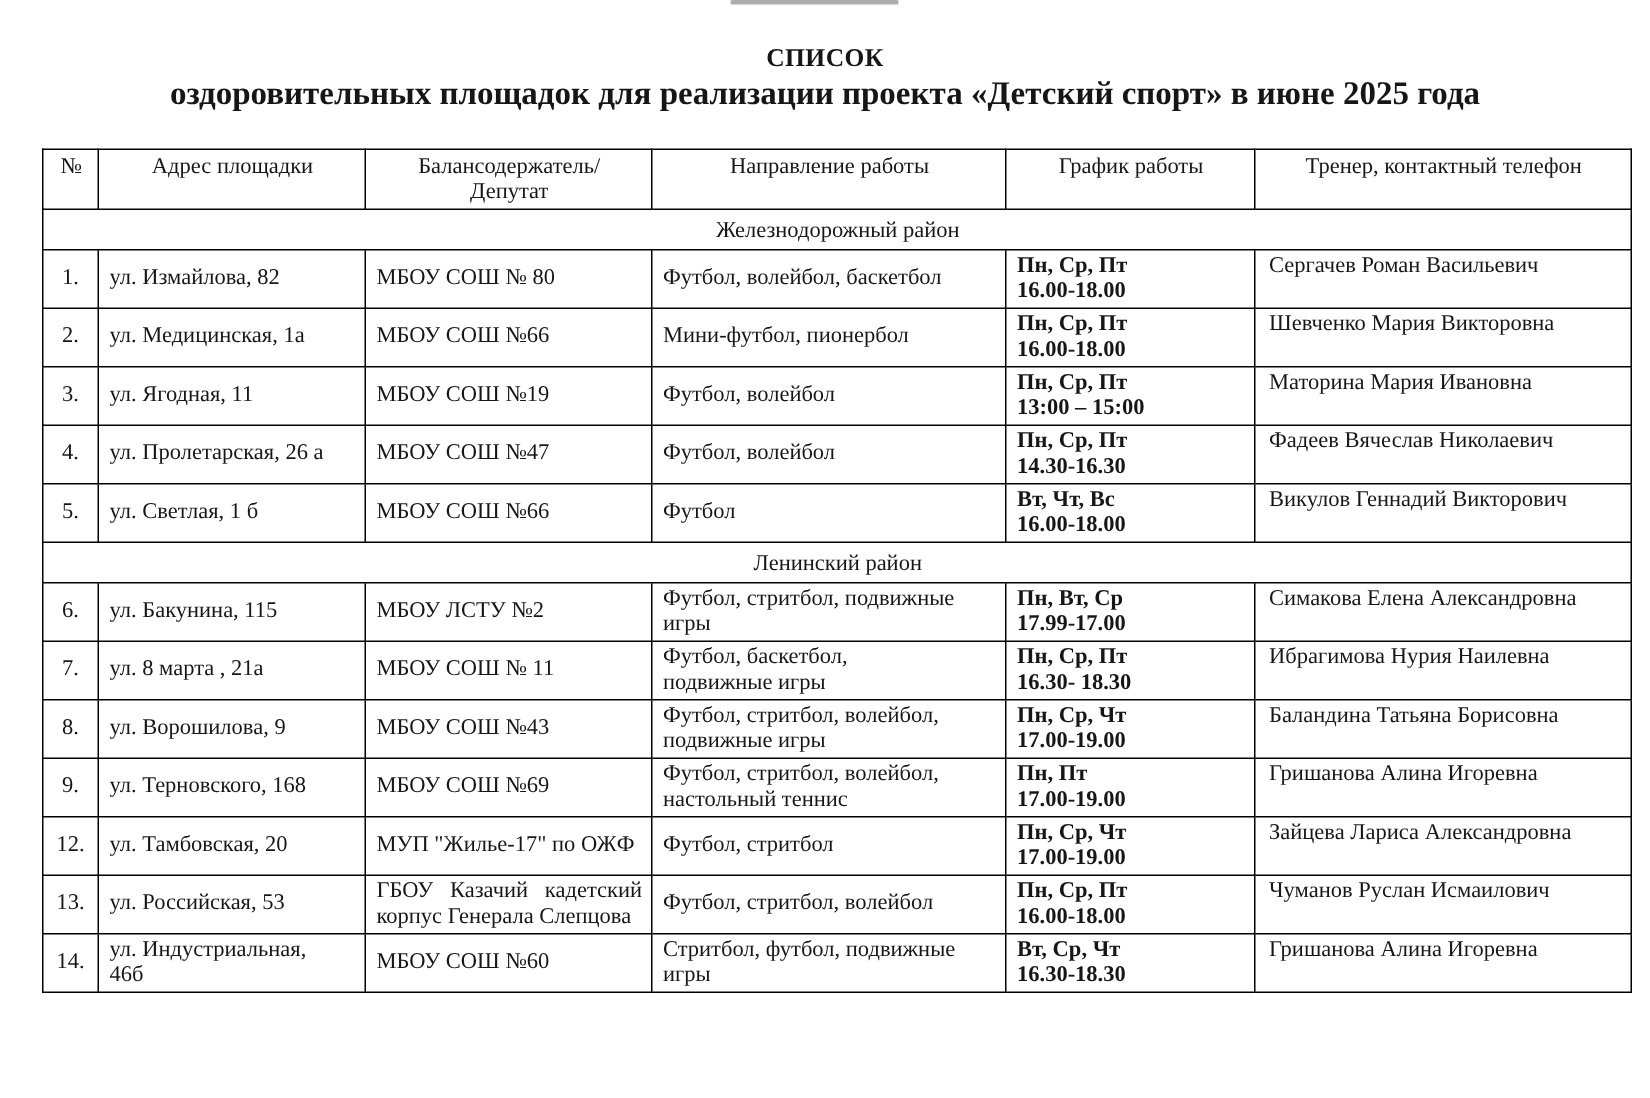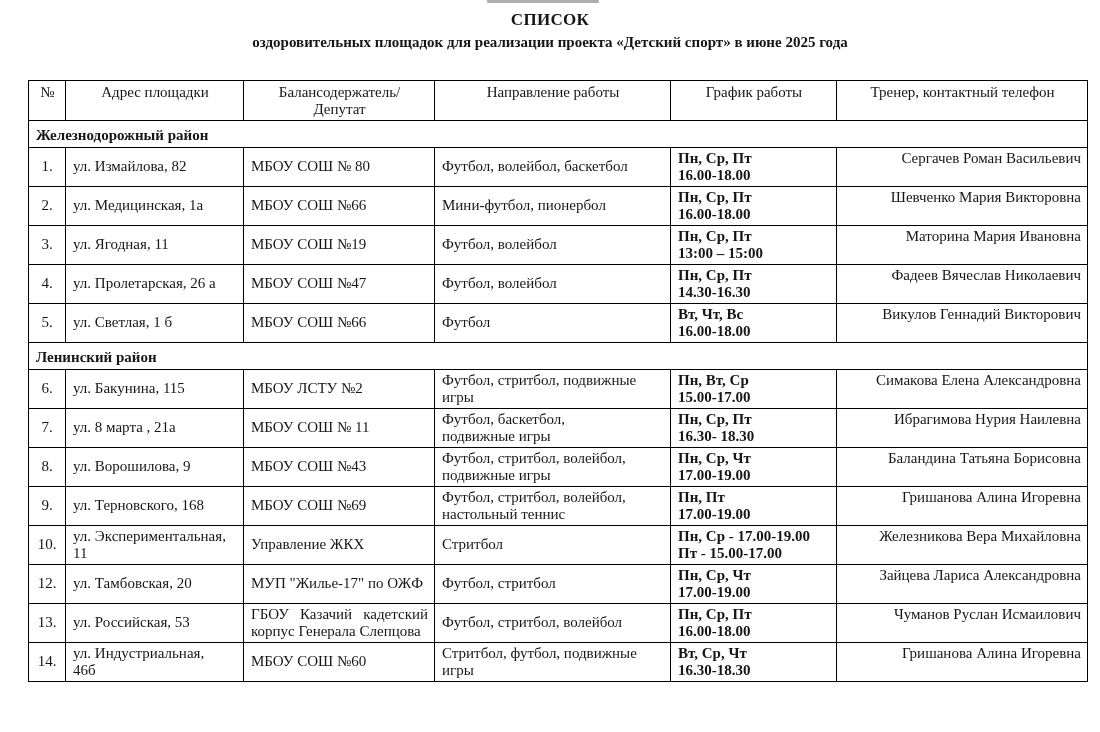--- a/index.html
+++ b/index.html
@@ -27,23 +27,24 @@
   }
   .doc-header {
     padding-top: 9px;
     text-align: center;
   }
   .doc-title {
     font-size: 17px;
     font-weight: bold;
     line-height: 21px;
     letter-spacing: .3px;
+    margin-top: 19px;
   }
   .doc-subtitle {
-    font-size: 15px;
+    font-size: 22px;
     font-weight: bold;
     line-height: 21px;
     margin-top: 2px;
   }
   table.main-table {
     border-collapse: collapse;
     table-layout: fixed;
     margin: 27px 0 0 28px;
     width: 1059px;
     font-size: 15px;
@@ -59,31 +60,31 @@
   .main-table th {
     font-weight: normal;
     text-align: center;
     vertical-align: top;
     padding-top: 3px;
     white-space: pre-line;
   }
   tr.data-row { height: 35px; }
   tr.section-row { height: 27px; }
   tr.section-row td {
-    font-weight: bold;
-    text-align: left;
+    font-weight: normal;
+    text-align: center;
     vertical-align: middle;
     padding-top: 4px;
   }
   td.c-0 { text-align: center; vertical-align: middle; padding-left: 2px; padding-right: 2px; }
   td.c-1 { vertical-align: middle; white-space: pre-line; }
   td.c-2 { vertical-align: middle; text-align: justify; }
   td.c-3 { vertical-align: middle; white-space: pre-line; }
   td.c-4 { vertical-align: top; white-space: pre-line; padding-top: 2px; font-weight: bold; }
-  td.c-5 { vertical-align: top; padding-top: 2px; padding-left: 9px; text-align: right; }
+  td.c-5 { vertical-align: top; padding-top: 2px; padding-left: 9px; }
 </style>
 </head>
 <body>
 
 <div class="artifact"></div>
 
 <div class="doc-header">
   <div class="doc-title">СПИСОК</div>
   <div class="doc-subtitle">оздоровительных площадок для реализации проекта «Детский спорт» в июне 2025 года</div>
 </div>
@@ -160,21 +161,21 @@
       <tr class="section-row">
         <td colspan="6">Ленинский район</td>
       </tr>
       <tr class="data-row">
         <td class="c-0">6.</td>
         <td class="c-1">ул. Бакунина, 115</td>
         <td class="c-2">МБОУ ЛСТУ №2</td>
         <td class="c-3">Футбол, стритбол, подвижные
 игры</td>
         <td class="c-4">Пн, Вт, Ср
-15.00-17.00</td>
+17.99-17.00</td>
         <td class="c-5">Симакова Елена Александровна</td>
       </tr>
       <tr class="data-row">
         <td class="c-0">7.</td>
         <td class="c-1">ул. 8 марта , 21а</td>
         <td class="c-2">МБОУ СОШ № 11</td>
         <td class="c-3">Футбол, баскетбол,
 подвижные игры</td>
         <td class="c-4">Пн, Ср, Пт
 16.30- 18.30</td>
@@ -192,30 +193,20 @@
       </tr>
       <tr class="data-row">
         <td class="c-0">9.</td>
         <td class="c-1">ул. Терновского, 168</td>
         <td class="c-2">МБОУ СОШ №69</td>
         <td class="c-3">Футбол, стритбол, волейбол,
 настольный теннис</td>
         <td class="c-4">Пн, Пт
 17.00-19.00</td>
         <td class="c-5">Гришанова Алина Игоревна</td>
-      </tr>
-      <tr class="data-row">
-        <td class="c-0">10.</td>
-        <td class="c-1">ул. Экспериментальная,
-11</td>
-        <td class="c-2">Управление ЖКХ</td>
-        <td class="c-3">Стритбол</td>
-        <td class="c-4">Пн, Ср - 17.00-19.00
-Пт - 15.00-17.00</td>
-        <td class="c-5">Железникова Вера Михайловна</td>
       </tr>
       <tr class="data-row">
         <td class="c-0">12.</td>
         <td class="c-1">ул. Тамбовская, 20</td>
         <td class="c-2">МУП "Жилье-17" по ОЖФ</td>
         <td class="c-3">Футбол, стритбол</td>
         <td class="c-4">Пн, Ср, Чт
 17.00-19.00</td>
         <td class="c-5">Зайцева Лариса Александровна</td>
       </tr>

